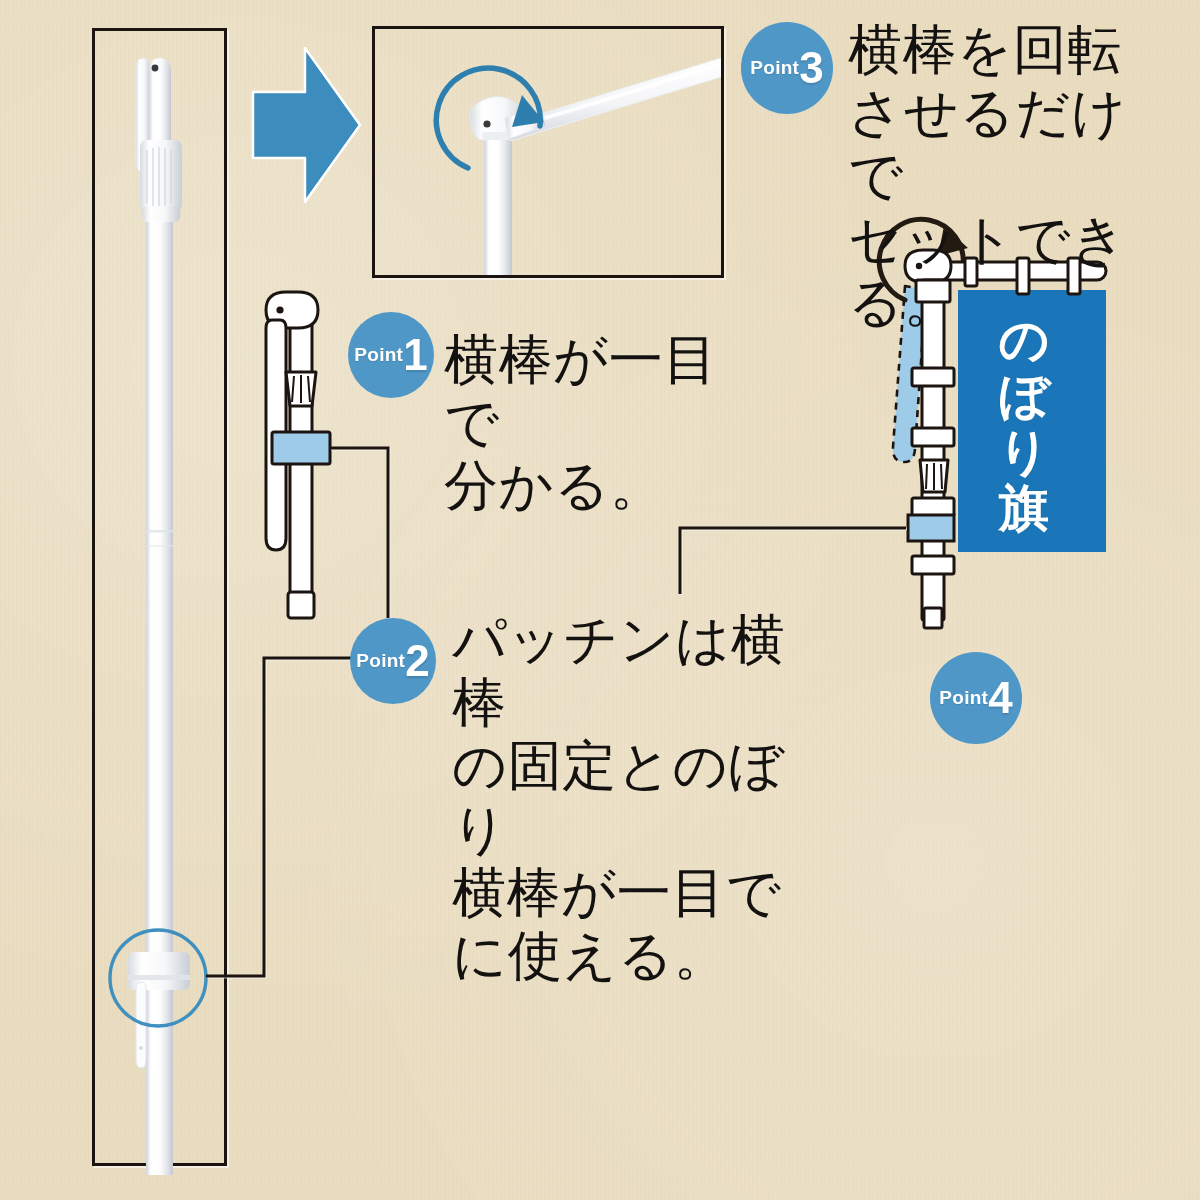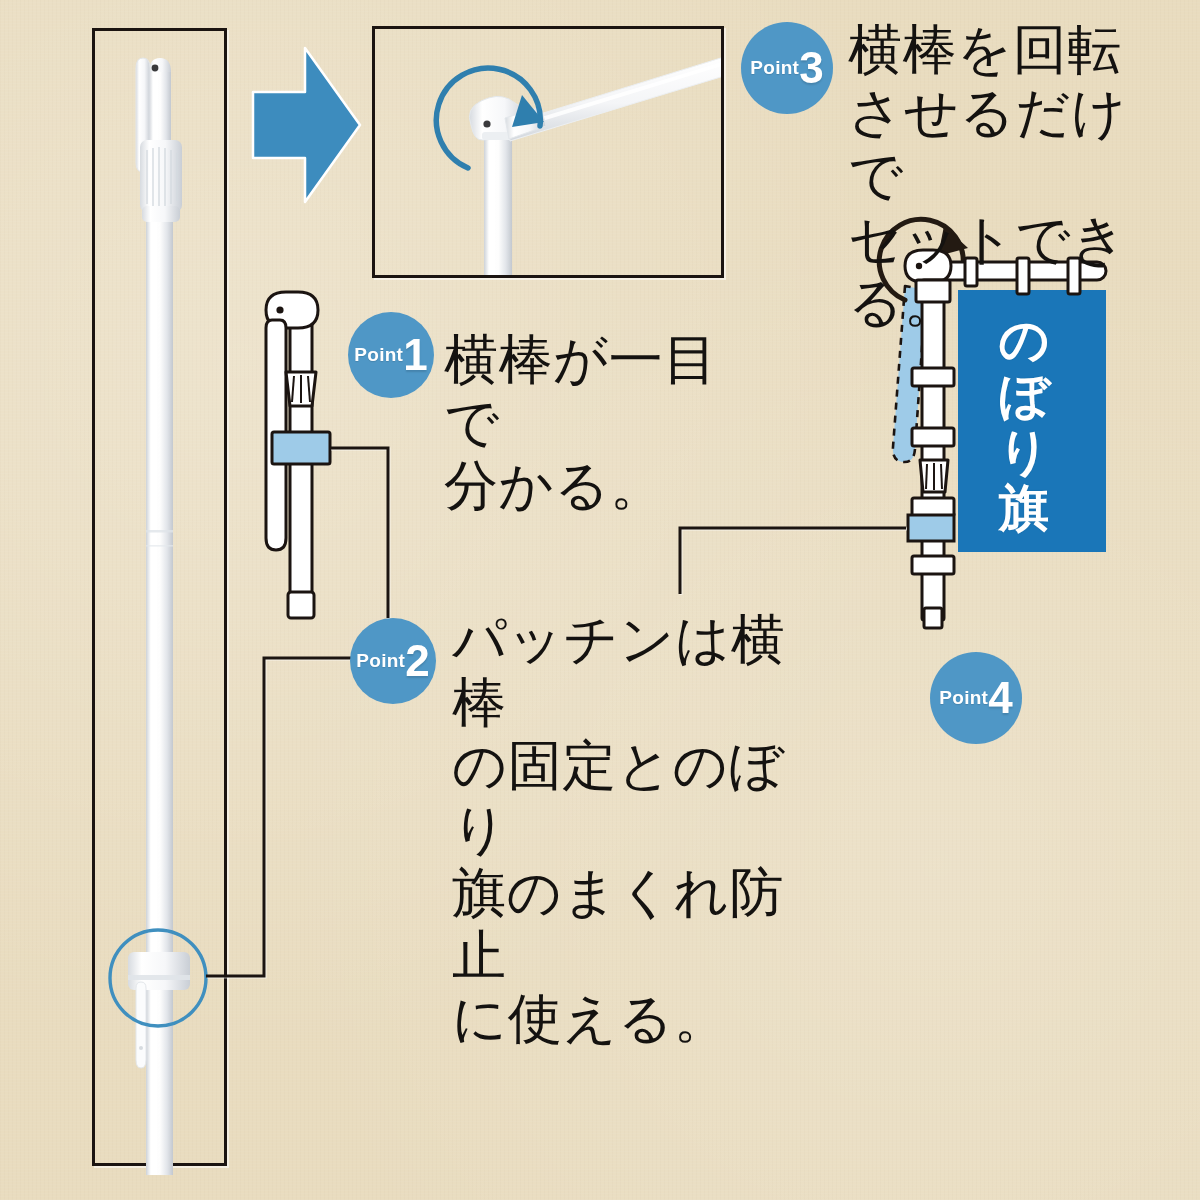--- a/index.html
+++ b/index.html
@@ -300,21 +300,21 @@
   </div>
   <div class="point-badge" id="badge-4">
     <span class="pt-word">Point</span>
     <span class="pt-num">4</span>
   </div>
 
   <div class="caption" id="cap-1">横棒が一目で
 分かる。</div>
   <div class="caption" id="cap-2">パッチンは横棒
 の固定とのぼり
-旗のまくれ防止
+横棒が一目で
 に使える。</div>
   <div class="caption" id="cap-3">横棒を回転
 させるだけで
 セットできる。</div>
 
   <div id="flag-text">のぼり旗</div>
 
 </div>
 
 </body></html>

